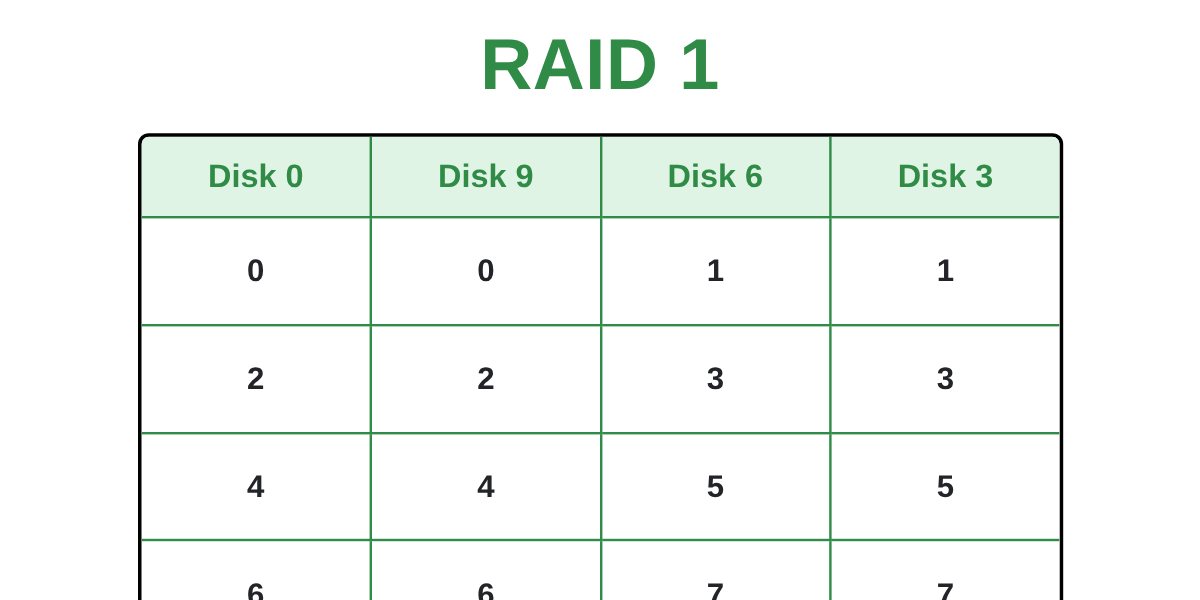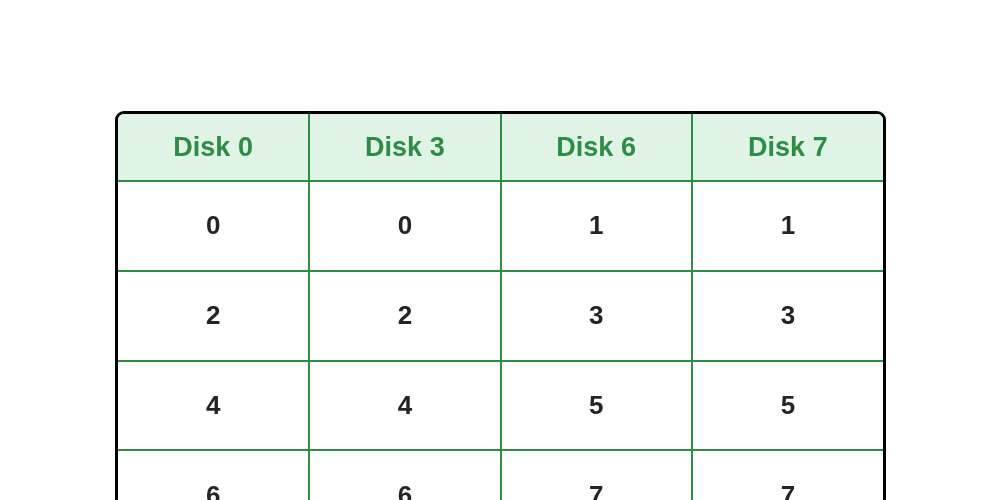--- a/index.html
+++ b/index.html
@@ -83,29 +83,30 @@
     font-size: 26px;
     font-weight: bold;
     height: 67px;
   }
 </style>
 </head>
 <body>
 
 <div class="canvas">
 
+  <div class="title">RAID 1</div>
 
   <div class="raid-table-wrap">
     <table class="raid-table">
       <thead>
         <tr>
           <th>Disk 0</th>
+          <th>Disk 9</th>
+          <th>Disk 6</th>
           <th>Disk 3</th>
-          <th>Disk 6</th>
-          <th>Disk 7</th>
         </tr>
       </thead>
       <tbody>
         <tr>
           <td>0</td>
           <td>0</td>
           <td>1</td>
           <td>1</td>
         </tr>
         <tr>

